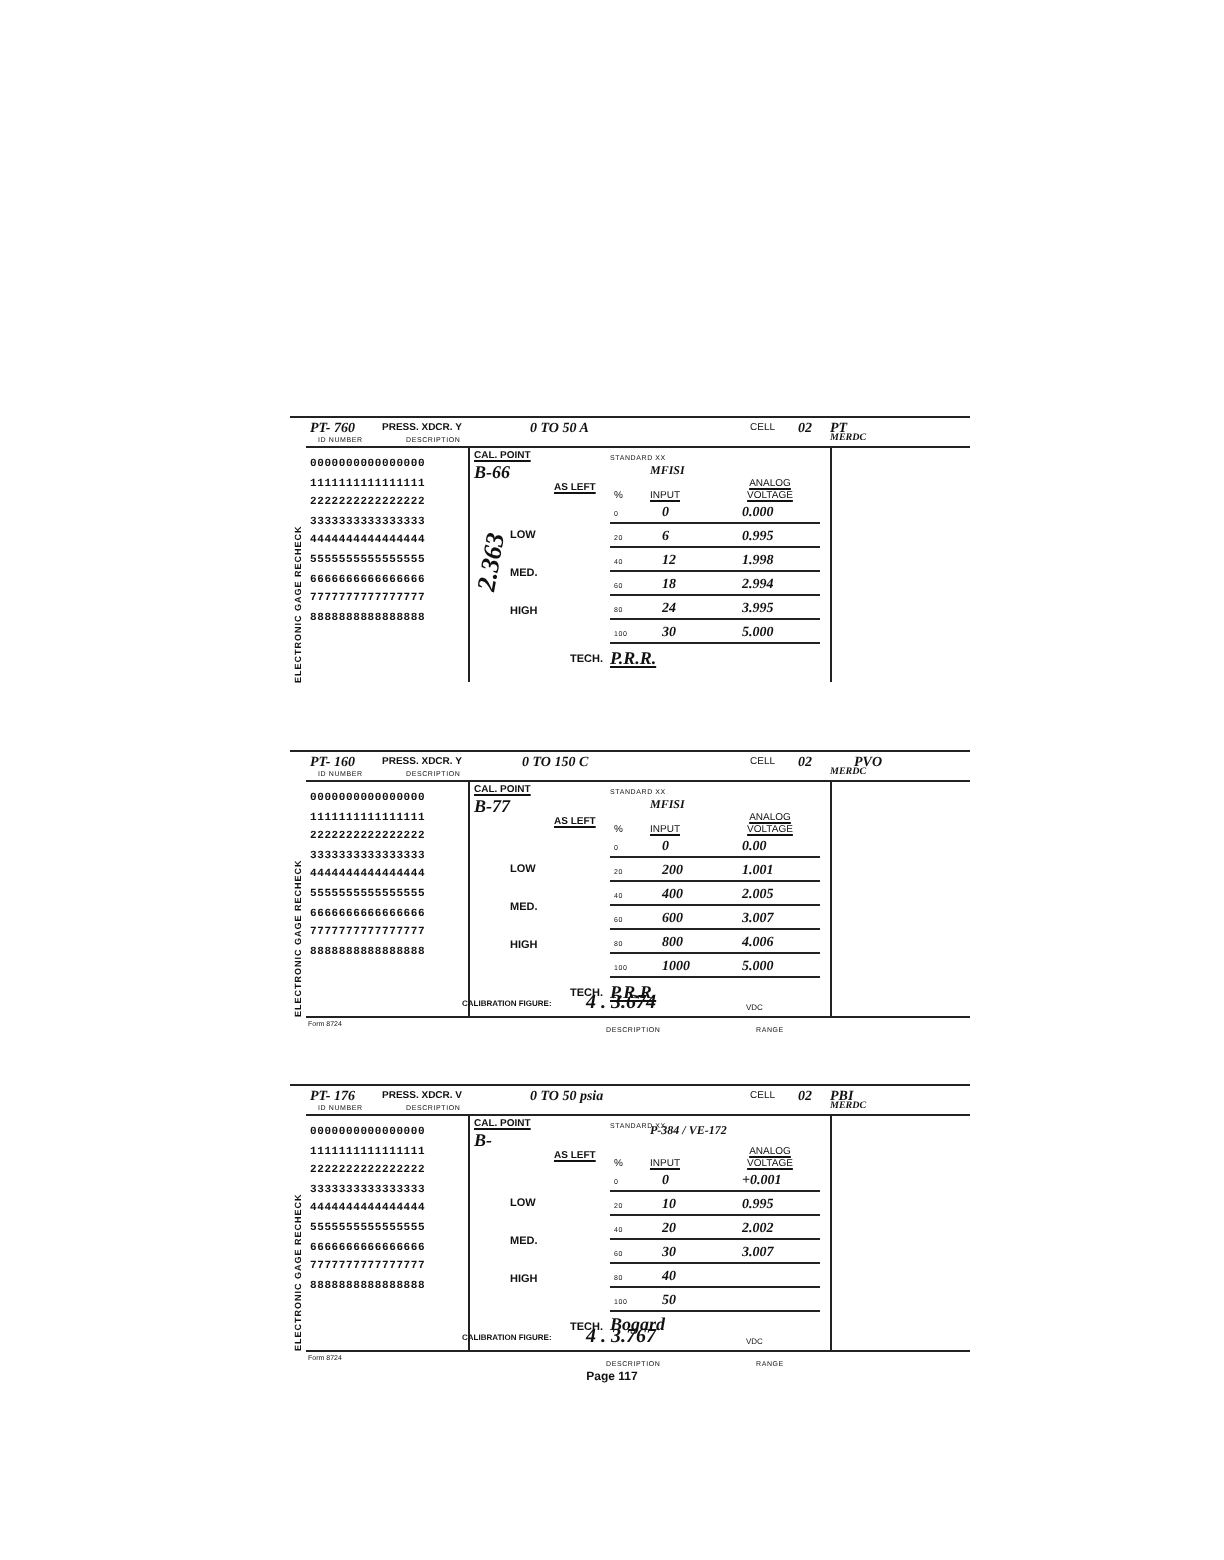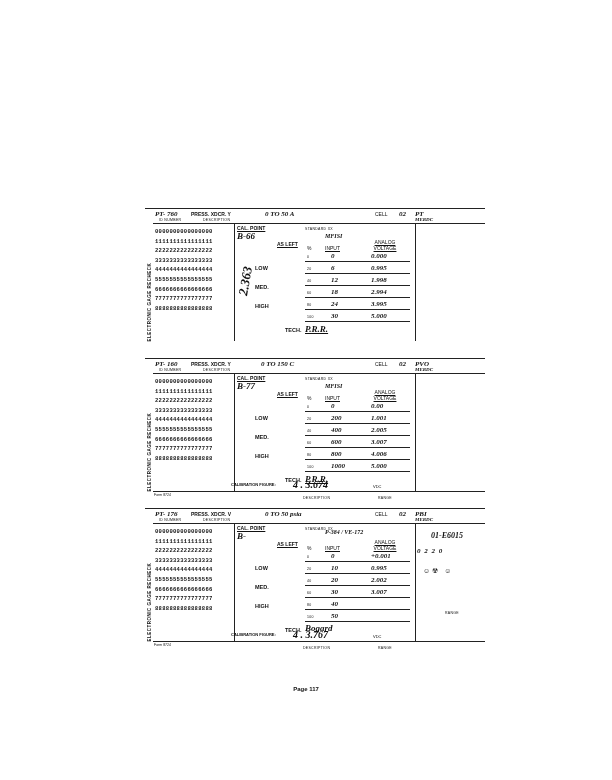--- a/index.html
+++ b/index.html
@@ -1,20 +1,20 @@
 <!DOCTYPE html>
 <html><head>
 <meta charset="utf-8">
 <style>
   html, body { margin:0; padding:0; background:#fff; }
   body { width:612px; height:780px; position:relative; overflow:hidden;
          font-family:"Liberation Sans", sans-serif; color:#111; }
   .page-doc { position:absolute; left:145px; top:208px; width:340px; }
   .card { position:relative; width:340px; height:146px; border-top:1px solid #222; }
-  .card + .card { margin-top:3px; }
+  .card + .card { margin-top:20px; }
   .side { position:absolute; left:0; top:14px; width:9px; height:132px; }
   .side span { position:absolute; left:-52px; top:60px; width:112px; transform:rotate(-90deg);
                font-size:4.5px; font-weight:bold; letter-spacing:0.5px; white-space:nowrap; }
   .hdr { position:absolute; left:8px; top:0; right:0; height:14px; border-bottom:1px solid #222; font-size:5px; }
   .hdr .f { position:absolute; top:1px; white-space:nowrap; }
   .hw { font-family:"Liberation Serif", serif; font-style:italic; font-weight:bold; font-size:9px; }
   .small { font-size:3.5px; letter-spacing:0.3px; }
   .grid { position:absolute; left:10px; top:18px; width:78px; font-family:"Liberation Mono", monospace;
           font-size:5.5px; line-height:9.6px; letter-spacing:0.3px; font-weight:bold; }
   .grid div { white-space:nowrap; }
@@ -108,21 +108,21 @@
   <div class="card">
     <div class="side">
         <span>ELECTRONIC GAGE RECHECK</span>
       </div>
     <div class="hdr">
       <span class="f hw" style="left:2px;font-size:7px;">PT- 160</span>
       <span class="f" style="left:38px;top:2px;font-weight:bold;">PRESS. XDCR. Y</span>
       <span class="f hw" style="left:108px;font-size:7px;">0 TO 150 C</span>
       <span class="f" style="left:222px;top:2px;">CELL</span>
       <span class="f hw" style="left:246px;font-size:7px;">02</span>
-      <span class="f hw" style="left:262px;font-size:7px;">PVO</span>
+      <span class="f hw" style="left:274px;font-size:7px;">PVO</span>
       <span class="f hw" style="left:262px;top:8px;font-size:5px;">MERDC</span>
       <span class="f small" style="left:6px;top:9px;">ID NUMBER</span>
       <span class="f small" style="left:50px;top:9px;">DESCRIPTION</span>
     </div>
     <div class="grid">
       <div>0000000000000000</div>
         <div>1111111111111111</div>
         <div>2222222222222222</div>
       <div>3333333333333333</div>
         <div>4444444444444444</div>
@@ -240,26 +240,20 @@
       <div class="hline" style="left:70px;top:38px;width:105px;"></div>
       <div class="hline" style="left:70px;top:50px;width:105px;"></div>
       <div class="hline" style="left:70px;top:62px;width:105px;"></div>
       <div class="hline" style="left:70px;top:74px;width:105px;"></div>
       <div class="hline" style="left:70px;top:86px;width:105px;"></div>
       <div class="hline" style="left:70px;top:98px;width:105px;"></div>
       <span class="f rowlbl" style="left:50px;top:104px;">TECH.</span>
       <span class="f hw" style="left:70px;top:100px;">Bogard</span>
     </div>
     <div class="vline" style="left:270px;top:14px;height:118px;"></div>
-    <div class="right">
-      <span class="f hw" style="left:16px;top:8px;font-size:8px;">01-E6015</span>
-      <span class="f hw" style="left:2px;top:24px;font-size:7px;letter-spacing:1px;">0 2 2 0</span>
-      <span class="f" style="left:8px;top:44px;font-size:7px;">☺ ☢ &nbsp; ☺</span>
-      <span class="f small" style="left:30px;top:88px;">RANGE</span>
-    </div>
     <div class="foot">
       <span class="f" style="left:78px;top:-10px;font-weight:bold;">CALIBRATION FIGURE:</span>
       <span class="f hw" style="left:140px;top:-13px;font-size:10px;">4 . 3.767</span>
       <span class="f" style="left:220px;top:-8px;">VDC</span>
       <span class="f" style="left:1px;top:1px;font-size:3.5px;">Form 8724</span>
       <span class="f small" style="left:150px;top:4px;">DESCRIPTION</span>
       <span class="f small" style="left:225px;top:4px;">RANGE</span>
     </div>
   </div>
 </div>

